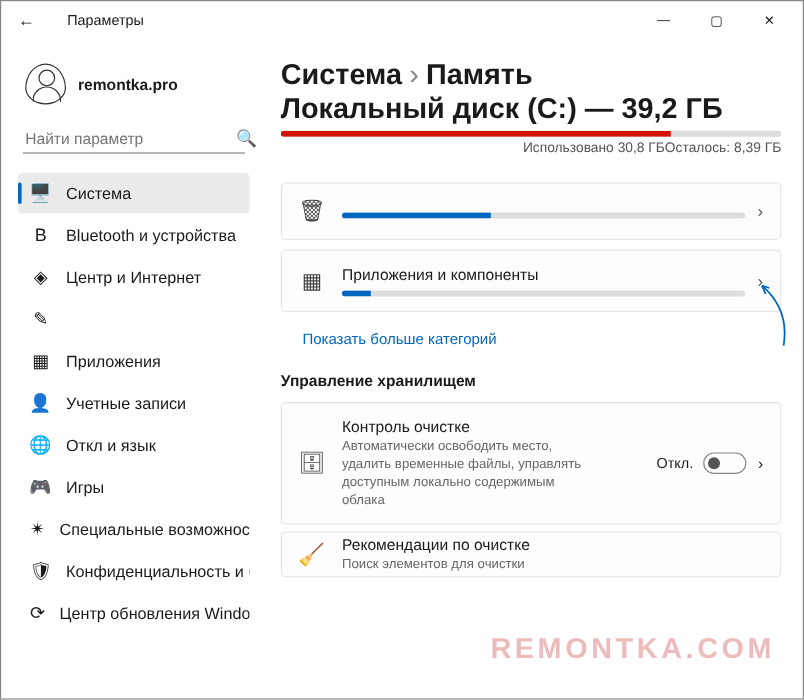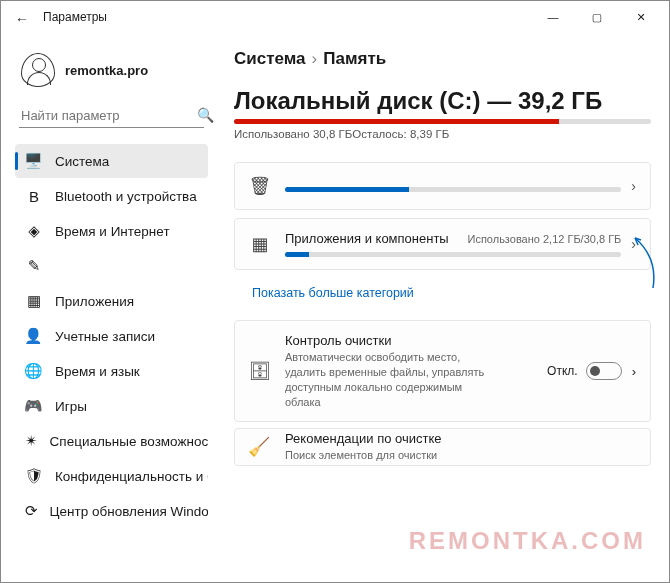--- a/index.html
+++ b/index.html
@@ -1,43 +1,43 @@
 <!DOCTYPE html>
 <html><head>
 <meta charset="utf-8">
 <style>
 *{box-sizing:border-box;margin:0;padding:0;font-family:"Segoe UI",Arial,sans-serif}
 body{background:#fff;width:670px;height:583px;overflow:hidden;border:1px solid #888;font-size:13px;color:#1a1a1a}
 .titlebar{height:32px;display:flex;align-items:center;padding:0 6px}
 .titlebar .back{width:30px;height:30px;display:flex;align-items:center;justify-content:center;font-size:14px;cursor:pointer}
-.titlebar .title{margin-left:6px;font-size:12px}
+.titlebar .title{margin-left:19px;font-size:12px}
 .titlebar .spacer{flex:1}
 .winbtn{width:44px;height:30px;display:flex;align-items:center;justify-content:center;font-size:11px;cursor:pointer}
 .content{display:flex;height:calc(100% - 32px)}
 .sidebar{width:215px;padding:12px 8px 0 14px;overflow:hidden}
 .user{display:flex;align-items:center;margin:8px 0 16px 6px}
 .user .avatar{width:34px;height:34px;border:1.5px solid #333;border-radius:50% 50% 50% 50%/60% 60% 40% 40%;margin-right:10px;position:relative}
 .user .avatar::before{content:"";position:absolute;width:12px;height:12px;border:1.5px solid #333;border-radius:50%;top:4px;left:10px}
 .user .avatar::after{content:"";position:absolute;width:22px;height:12px;border:1.5px solid #333;border-radius:12px 12px 0 0;border-bottom:none;top:18px;left:5px}
 .user .name{font-weight:700;font-size:13px}
 .user .sub{font-size:11px;color:#666}
 .search{display:flex;align-items:center;border-bottom:1px solid #888;margin:0 4px 16px 4px;padding:4px 2px}
 .search input{border:none;outline:none;flex:1;font-size:13px;background:transparent}
 .search .sicon{font-size:14px;color:#555}
 .navitem{display:flex;align-items:center;padding:8px 10px;border-radius:4px;cursor:pointer;font-size:13.5px;white-space:nowrap;overflow:hidden;margin:1px 0}
 .navitem.active{background:#eaeaea;position:relative}
 .navitem.active::before{content:"";position:absolute;left:0;top:8px;bottom:8px;width:3px;background:#0067c0;border-radius:2px}
 .navitem .nicon{width:18px;height:18px;margin-right:12px;display:flex;align-items:center;justify-content:center;font-size:15px}
 .main{flex:1;padding:12px 18px 0 18px;overflow:hidden}
-.crumb{font-size:17px;font-weight:600;margin:4px 0 18px}
+.crumb{font-size:24px;font-weight:600;margin:4px 0 0}
 .crumb .sep{margin:0 6px;color:#888;font-weight:400}
 .disktitle{font-size:24px;font-weight:600;margin-bottom:4px}
 .diskbar{height:5px;background:#ddd;border-radius:3px;overflow:hidden;margin-bottom:4px}
 .diskbar .fill{height:100%;background:#d21404;width:78%}
-.diskrow{display:flex;justify-content:flex-start;font-size:11.5px;color:#555;margin-bottom:22px}
+.diskrow{display:flex;justify-content:flex-end;font-size:11.5px;color:#555;margin-bottom:22px}
 .card{border:1px solid #e6e6e6;border-radius:4px;padding:12px 14px;margin-bottom:8px;display:flex;align-items:center;cursor:pointer;background:#fdfdfd}
 .card .cicon{width:22px;height:22px;margin-right:14px;color:#444;display:flex;align-items:center;justify-content:center;font-size:18px}
 .card .cbody{flex:1}
 .card .ctitle{font-size:13px}
 .card .cheader{display:flex;justify-content:space-between;align-items:baseline}
 .card .cused{font-size:11px;color:#666}
 .card .cbar{height:5px;background:#ddd;border-radius:3px;overflow:hidden;margin-top:6px}
 .card .cbar .cfill{height:100%;background:#0067c0}
 .card .chev{margin-left:10px;color:#555;font-size:14px}
 .more{color:#0067c0;font-size:12.5px;margin:16px 18px 20px;cursor:pointer}
@@ -81,36 +81,36 @@
         <div class="navitem active">
           <span class="nicon">🖥️</span>
           <span>Система</span>
         </div>
         <div class="navitem">
           <span class="nicon">B</span>
           <span>Bluetooth и устройства</span>
         </div>
         <div class="navitem">
           <span class="nicon">◈</span>
-          <span>Время и Интернет</span>
+          <span>Центр и Интернет</span>
         </div>
         <div class="navitem">
           <span class="nicon">✎</span>
         </div>
         <div class="navitem">
           <span class="nicon">▦</span>
           <span>Приложения</span>
         </div>
         <div class="navitem">
           <span class="nicon">👤</span>
           <span>Учетные записи</span>
         </div>
         <div class="navitem">
           <span class="nicon">🌐</span>
-          <span>Время и язык</span>
+          <span>Откл и язык</span>
         </div>
         <div class="navitem">
           <span class="nicon">🎮</span>
           <span>Игры</span>
         </div>
         <div class="navitem">
           <span class="nicon">✴</span>
           <span>Специальные возможности</span>
         </div>
         <div class="navitem">
@@ -145,37 +145,37 @@
               <div class="cfill" style="width:37%"></div>
             </div>
           </div>
           <span class="chev">›</span>
         </div>
         <div class="card">
           <div class="cicon">▦</div>
           <div class="cbody">
             <div class="cheader">
               <span class="ctitle">Приложения и компоненты</span>
-              <span class="cused">Использовано 2,12 ГБ/30,8 ГБ</span>
             </div>
             <div class="cbar">
               <div class="cfill" style="width:7%"></div>
             </div>
           </div>
           <span class="chev">›</span>
         </div>
       </div>
 
     <div class="more">Показать больше категорий</div>
 
+    <div class="sect">Управление хранилищем</div>
 
     <div class="mgmt">
       <div class="micon">🗄</div>
       <div class="mbody">
-        <div class="mtitle">Контроль очистки</div>
+        <div class="mtitle">Контроль очистке</div>
         <div class="msub">Автоматически освободить место, удалить временные файлы, управлять доступным локально содержимым облака</div>
       </div>
       <span class="mstate">Откл.</span>
       <div class="toggle"></div>
       <span class="chev">›</span>
     </div>
 
     <div class="mgmt" style="overflow:hidden;height:38px">
       <div class="micon">🧹</div>
       <div class="mbody">

